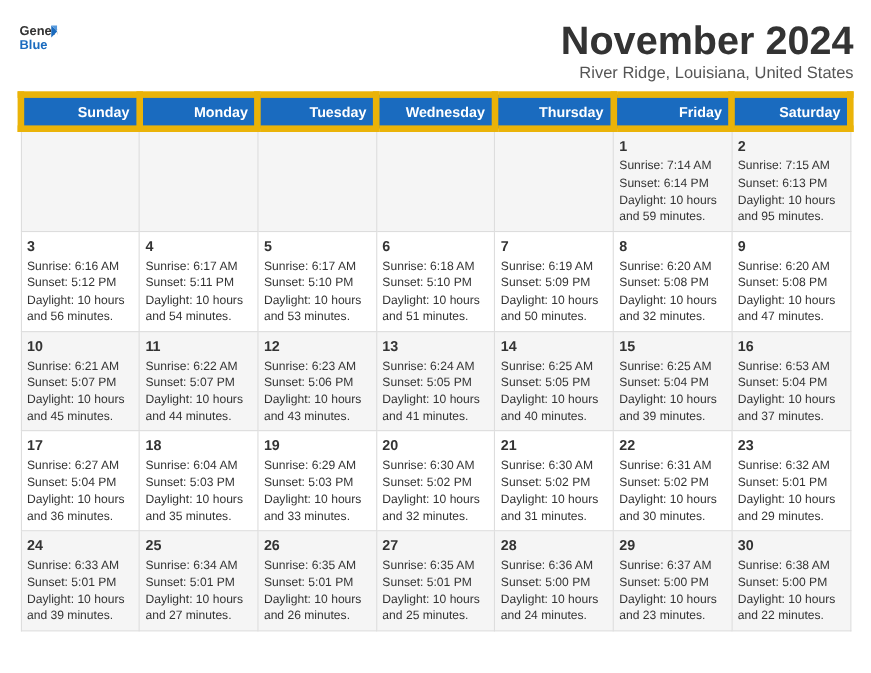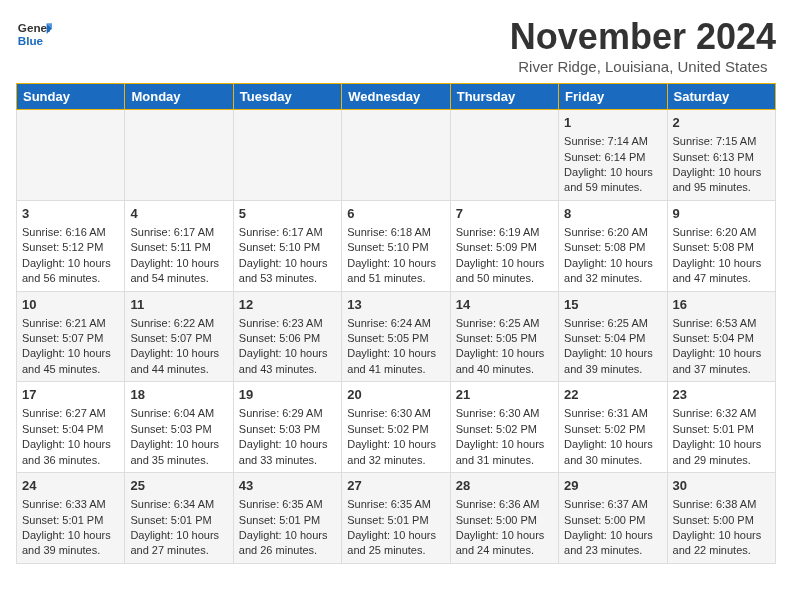--- a/index.html
+++ b/index.html
@@ -30,37 +30,36 @@
       margin-left: 16px;
     }
     .month-title {
       font-size: 36px;
       font-weight: bold;
       color: #333;
     }
     .location {
       font-size: 15px;
       color: #555;
-      text-align: center;
     }
     table {
       width: 100%;
       border-collapse: collapse;
       table-layout: fixed;
     }
     thead tr {
       background-color: #1a6bbf;
     }
     thead th {
       color: #fff;
       font-size: 13px;
       font-weight: bold;
       padding: 5px 6px;
-      text-align: left;
-      border: 1px solid #eab308;
+      text-align: right;
+      border: 6px solid #eab308;
     }
     tbody tr {
       height: 88px;
     }
     tbody tr:nth-child(odd) {
       background-color: #f5f5f5;
     }
     tbody tr:nth-child(even) {
       background-color: #ffffff;
     }
@@ -142,20 +141,20 @@
         <td><span class="day-number">18</span><span>Sunrise: 6:04 AM</span><br><span>Sunset: 5:03 PM</span><br><span>Daylight: 10 hours and 35 minutes.</span></td>
         <td><span class="day-number">19</span><span>Sunrise: 6:29 AM</span><br><span>Sunset: 5:03 PM</span><br><span>Daylight: 10 hours and 33 minutes.</span></td>
         <td><span class="day-number">20</span><span>Sunrise: 6:30 AM</span><br><span>Sunset: 5:02 PM</span><br><span>Daylight: 10 hours and 32 minutes.</span></td>
         <td><span class="day-number">21</span><span>Sunrise: 6:30 AM</span><br><span>Sunset: 5:02 PM</span><br><span>Daylight: 10 hours and 31 minutes.</span></td>
         <td><span class="day-number">22</span><span>Sunrise: 6:31 AM</span><br><span>Sunset: 5:02 PM</span><br><span>Daylight: 10 hours and 30 minutes.</span></td>
         <td><span class="day-number">23</span><span>Sunrise: 6:32 AM</span><br><span>Sunset: 5:01 PM</span><br><span>Daylight: 10 hours and 29 minutes.</span></td>
       </tr>
       <tr>
         <td><span class="day-number">24</span><span>Sunrise: 6:33 AM</span><br><span>Sunset: 5:01 PM</span><br><span>Daylight: 10 hours and 39 minutes.</span></td>
         <td><span class="day-number">25</span><span>Sunrise: 6:34 AM</span><br><span>Sunset: 5:01 PM</span><br><span>Daylight: 10 hours and 27 minutes.</span></td>
-        <td><span class="day-number">43</span><span>Sunrise: 6:35 AM</span><br><span>Sunset: 5:01 PM</span><br><span>Daylight: 10 hours and 26 minutes.</span></td>
+        <td><span class="day-number">26</span><span>Sunrise: 6:35 AM</span><br><span>Sunset: 5:01 PM</span><br><span>Daylight: 10 hours and 26 minutes.</span></td>
         <td><span class="day-number">27</span><span>Sunrise: 6:35 AM</span><br><span>Sunset: 5:01 PM</span><br><span>Daylight: 10 hours and 25 minutes.</span></td>
         <td><span class="day-number">28</span><span>Sunrise: 6:36 AM</span><br><span>Sunset: 5:00 PM</span><br><span>Daylight: 10 hours and 24 minutes.</span></td>
         <td><span class="day-number">29</span><span>Sunrise: 6:37 AM</span><br><span>Sunset: 5:00 PM</span><br><span>Daylight: 10 hours and 23 minutes.</span></td>
         <td><span class="day-number">30</span><span>Sunrise: 6:38 AM</span><br><span>Sunset: 5:00 PM</span><br><span>Daylight: 10 hours and 22 minutes.</span></td>
       </tr>
     </tbody>
 </table>
 
 </body></html>

